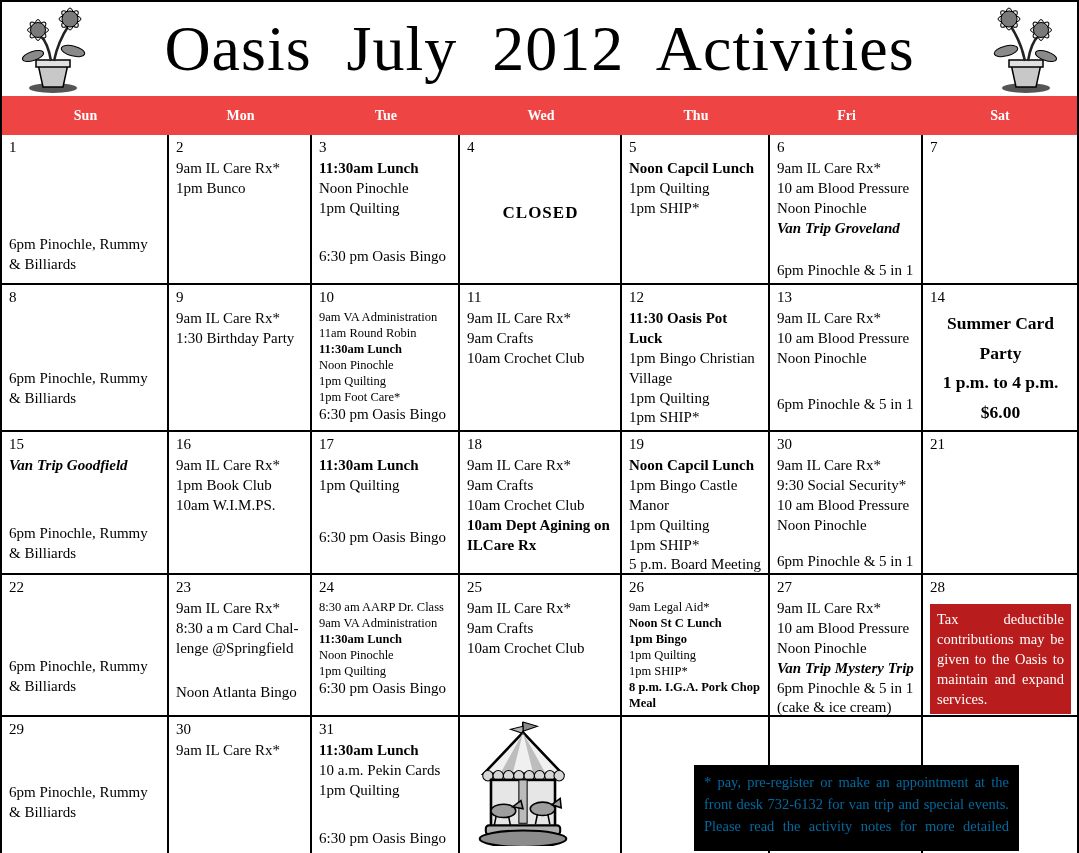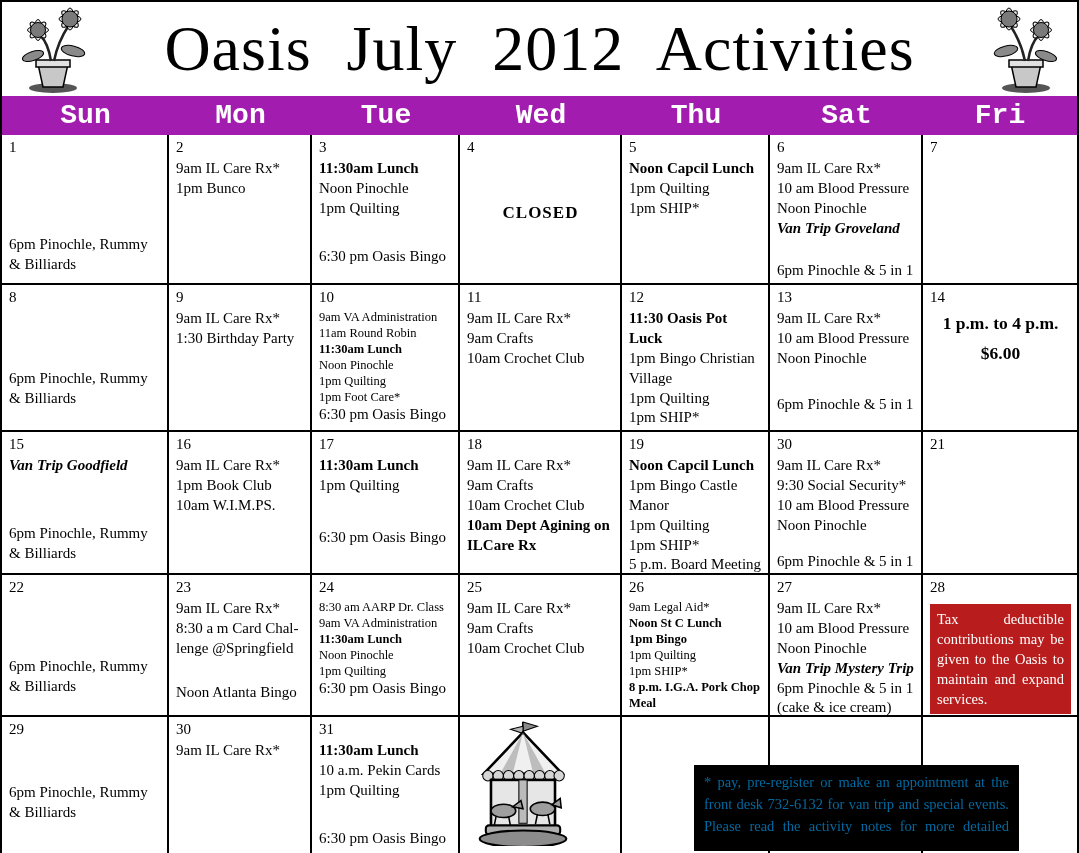--- a/index.html
+++ b/index.html
@@ -10,22 +10,22 @@
     font-family:"Liberation Serif","DejaVu Serif",serif;color:#000;
   }
   
   .titlebar{height:94px;display:flex;align-items:center;justify-content:space-between;padding:0 4px;}
   .title{flex:1;text-align:center;font-size:64px;word-spacing:18px;letter-spacing:1px;white-space:nowrap;line-height:1;}
   .flower{width:92px;height:90px;flex:0 0 auto;}
   .flower.right svg{transform:scaleX(-1);}
   
   .wkhdr{
     display:grid;grid-template-columns:167px 143px 148px 162px 148px 153px 154px;
-    background:#a21caf;color:#fff;height:39px;align-items:center;
-    font-weight:bold;font-size:28px;text-align:center;font-family:Liberation Mono, monospace;
+    background:#ef4444;color:#fff;height:39px;align-items:center;
+    font-weight:bold;font-size:14px;text-align:center;
   }
   
   .grid{
     display:grid;grid-template-columns:167px 143px 148px 162px 148px 153px 154px;
     grid-template-rows:150px 147px 143px 142px 136px;
   }
   .cell{border-right:2px solid #000;border-bottom:2px solid #000;box-sizing:border-box;
         padding:3px 6px 2px 7px;position:relative;overflow:hidden;}
   .cell:nth-child(7n){border-right:none;}
   .cell:nth-child(n+29){border-bottom:none;}
@@ -115,22 +115,22 @@
       </svg>
     </div>
   </div>
 
   <div class="wkhdr">
     <div>Sun</div>
     <div>Mon</div>
     <div>Tue</div>
     <div>Wed</div>
     <div>Thu</div>
+    <div>Fri</div>
     <div>Sat</div>
-    <div>Fri</div>
   </div>
 
   <div class="grid">
       <div class="cell">
         <div class="daynum">1</div>
         <div class="ev n" style="margin-top: 78px;">6pm Pinochle, Rummy &amp; Billiards</div>
       </div>
       <div class="cell">
         <div class="daynum">2</div>
         <div class="ev n">9am IL Care Rx*</div>
@@ -198,20 +198,21 @@
       </div>
       <div class="cell">
         <div class="daynum">13</div>
         <div class="ev n">9am IL Care Rx*</div>
         <div class="ev n">10 am Blood Pressure</div>
         <div class="ev n">Noon Pinochle</div>
         <div class="ev n" style="margin-top: 26px;">6pm Pinochle &amp; 5 in 1</div>
       </div>
       <div class="cell">
         <div class="daynum">14</div>
+        <div class="ev big">Summer Card Party</div>
         <div class="ev big">1 p.m. to 4 p.m.</div>
         <div class="ev big">$6.00</div>
       </div>
       <div class="cell">
         <div class="daynum">15</div>
         <div class="ev bi">Van Trip Goodfield</div>
         <div class="ev n" style="margin-top: 48px;">6pm Pinochle, Rummy &amp; Billiards</div>
       </div>
       <div class="cell">
         <div class="daynum">16</div>

